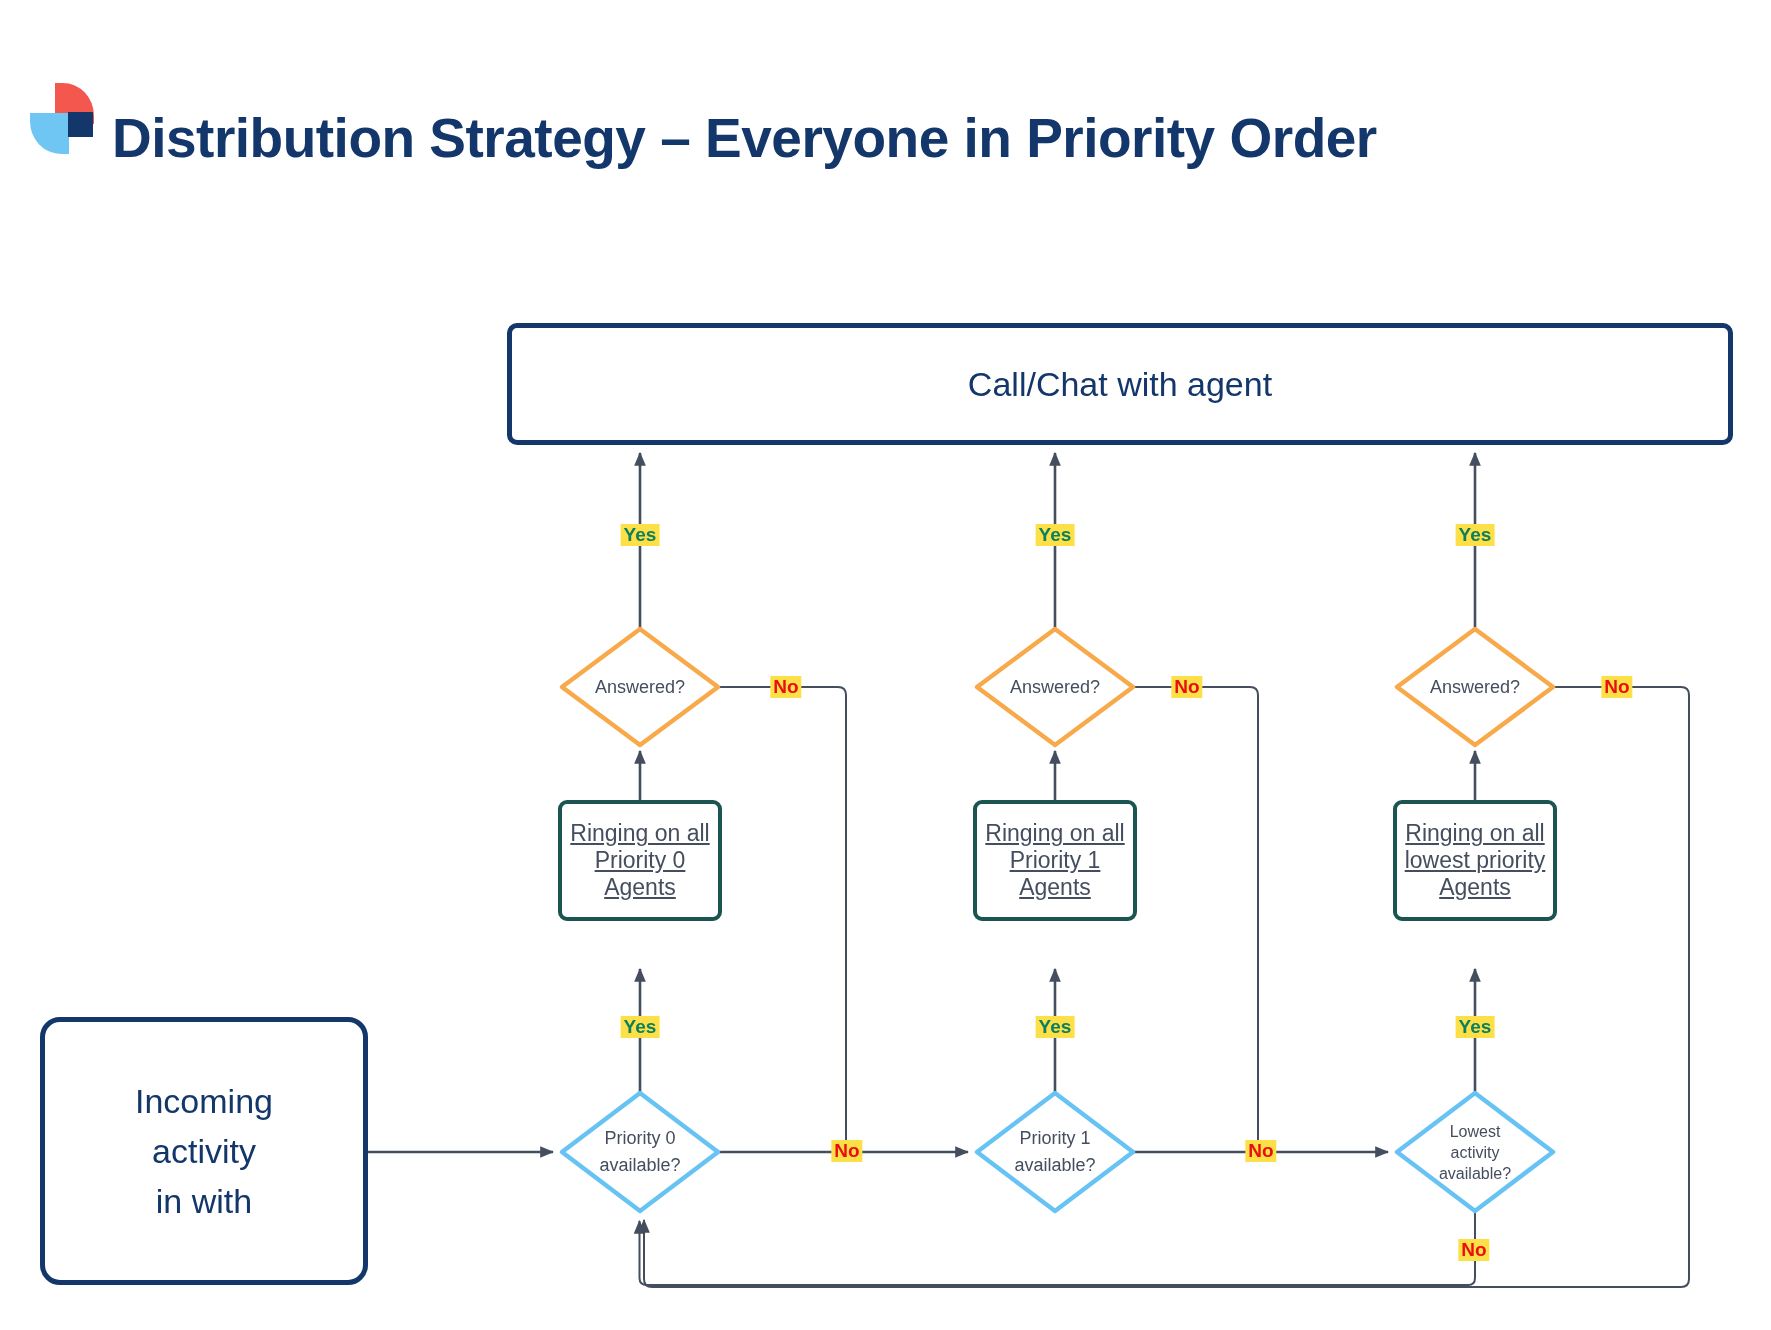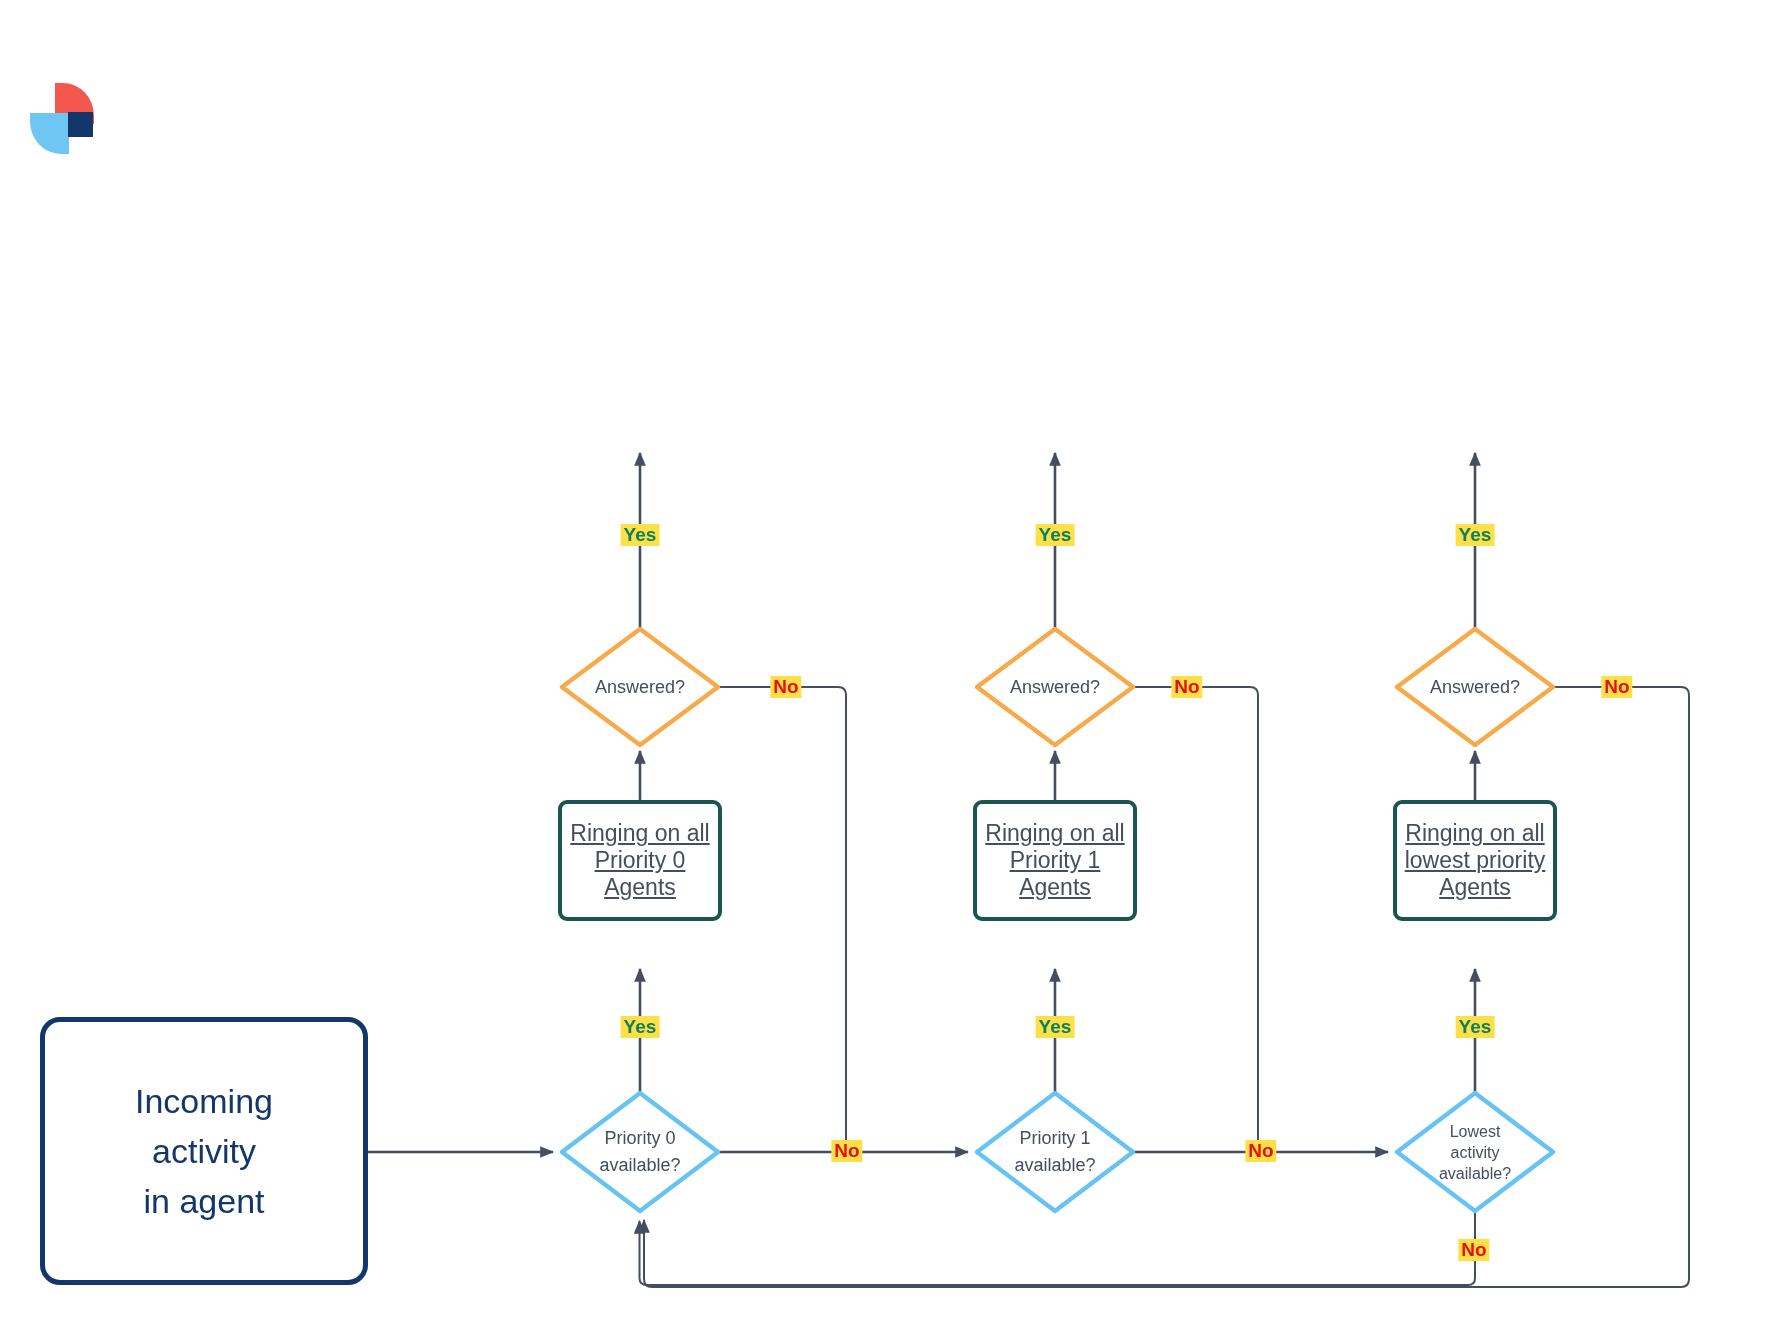--- a/index.html
+++ b/index.html
@@ -65,20 +65,21 @@
 <body>
 
 <div class="canvas">
 
   <div class="logo">
     <div class="logo-red"></div>
     <div class="logo-blue"></div>
     <div class="logo-navy"></div>
   </div>
 
+  <h1 class="title">Distribution Strategy – Everyone in Priority Order</h1>
 
   <svg class="wires" width="1771" height="1330" viewBox="0 0 1771 1330">
     <defs>
       <marker id="arw" markerUnits="userSpaceOnUse" markerWidth="14" markerHeight="12" viewBox="0 0 12 10" refX="11" refY="5" orient="auto">
         <polygon class="arrowhead" points="0,0 12,5 0,10"></polygon>
       </marker>
     </defs>
 
     <path class="wire thin" d="M718 687 L838 687 Q846 687 846 695 L846 1150"></path>
     <path class="wire thin" d="M1133 687 L1250 687 Q1258 687 1258 695 L1258 1150"></path>
@@ -103,25 +104,28 @@
 
     <polygon class="diamond orange" points="640,629 718,687 640,745 562,687"></polygon>
     <polygon class="diamond orange" points="1055,629 1133,687 1055,745 977,687"></polygon>
     <polygon class="diamond orange" points="1475,629 1553,687 1475,745 1397,687"></polygon>
 
     <polygon class="diamond blue" points="640,1093 718,1152 640,1211 562,1152"></polygon>
     <polygon class="diamond blue" points="1055,1093 1133,1152 1055,1211 977,1152"></polygon>
     <polygon class="diamond blue" points="1475,1093 1553,1152 1475,1211 1397,1152"></polygon>
   </svg>
 
+  <div class="node agent-box">
+    <span>Call/Chat with agent</span>
+  </div>
 
   <div class="node start-box">
     <span>Incoming</span>
     <span>activity</span>
-    <span>in agent</span>
+    <span>in with</span>
   </div>
 
   <div class="node ringing-box c1">
     <span>Ringing on all</span>
     <span>Priority 0</span>
     <span>Agents</span>
   </div>
   <div class="node ringing-box c2">
     <span>Ringing on all</span>
     <span>Priority 1</span>

